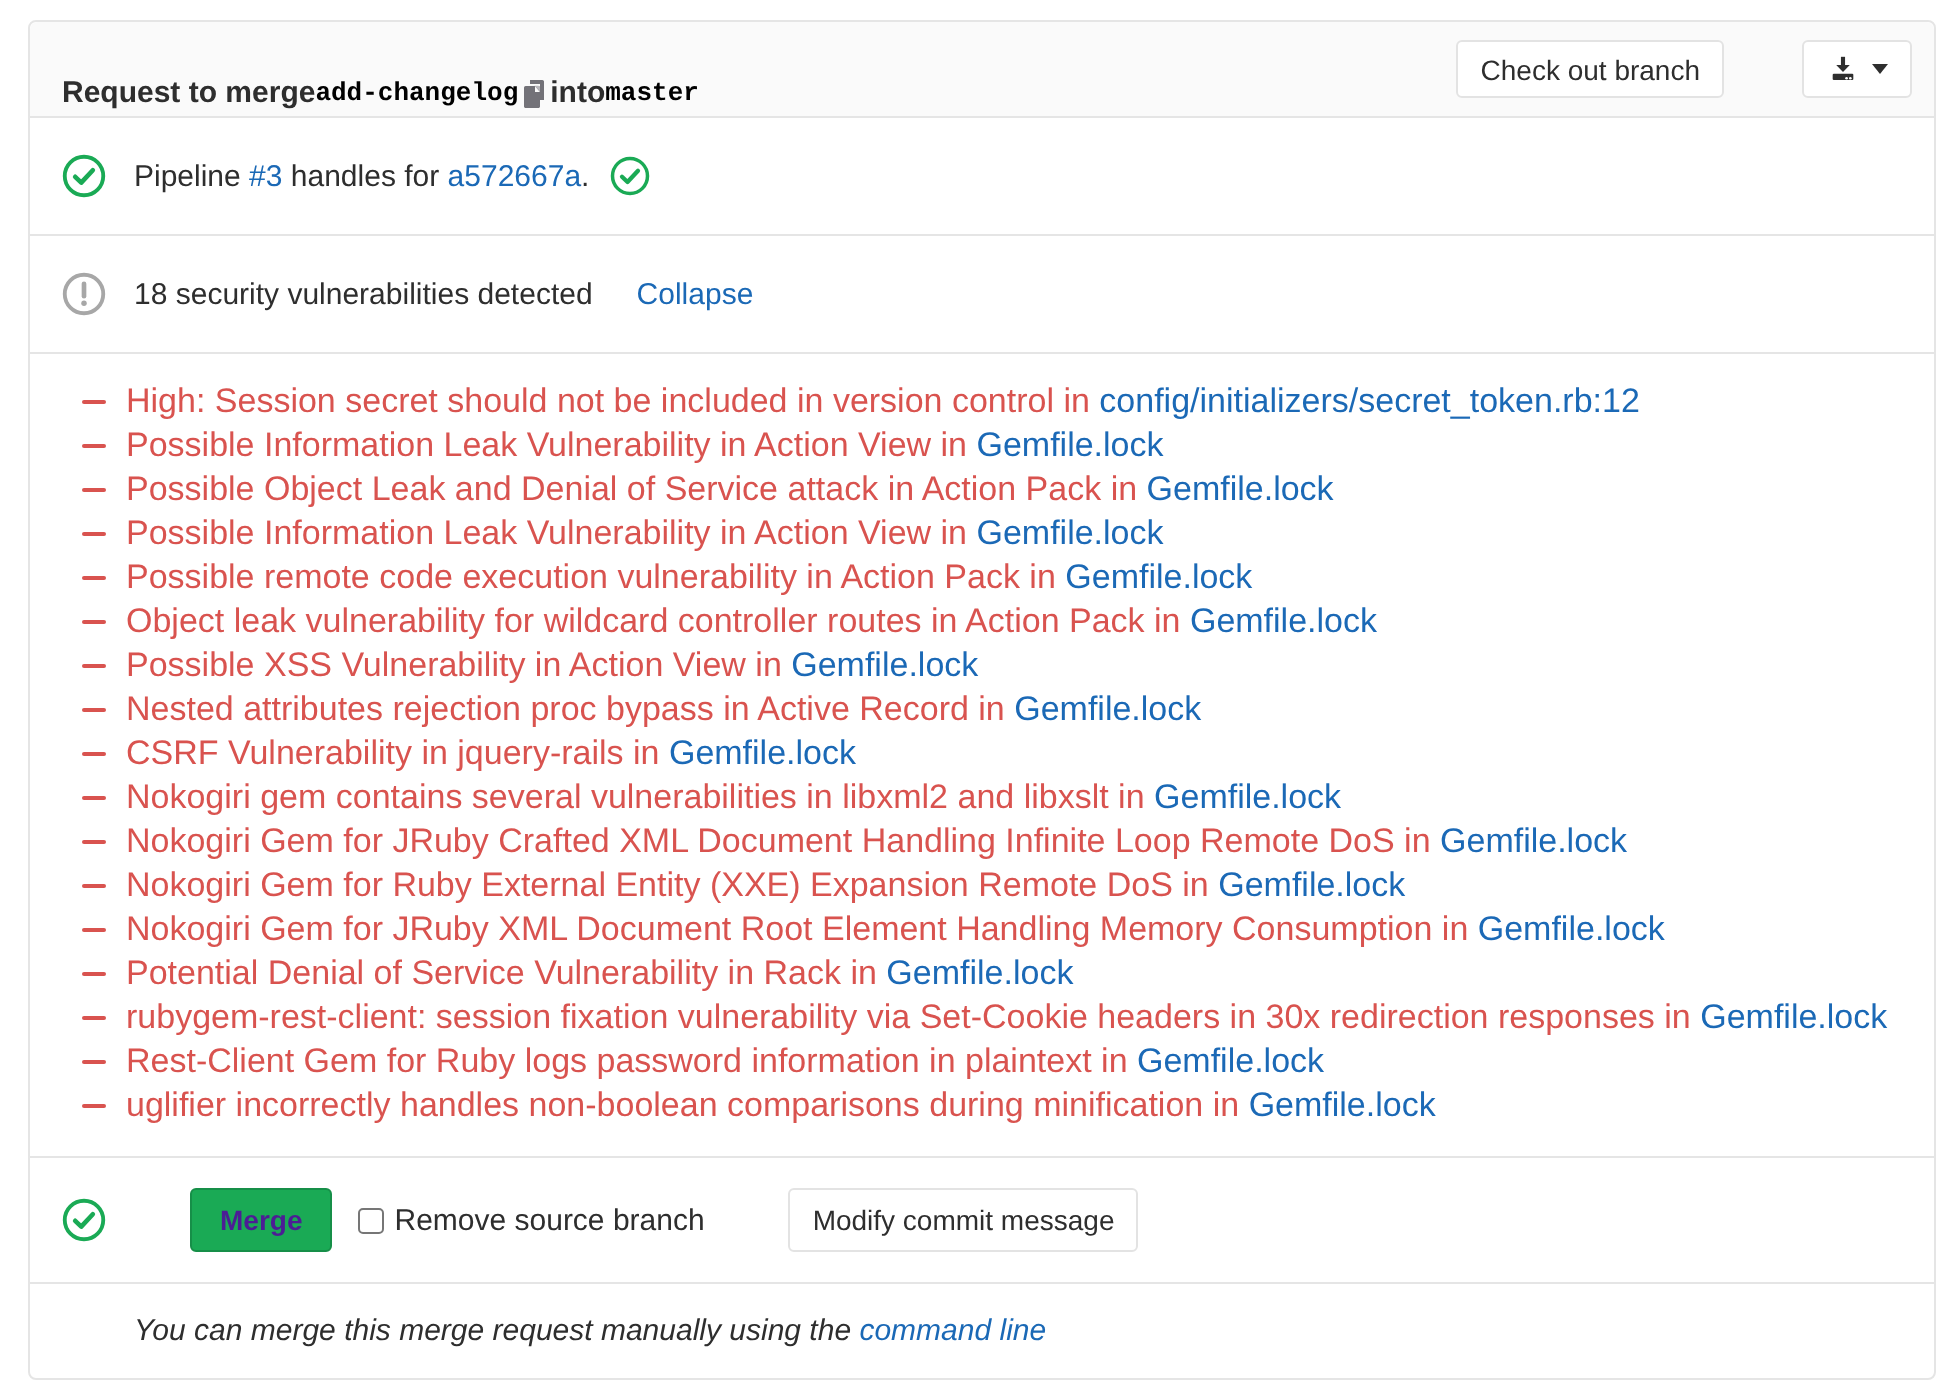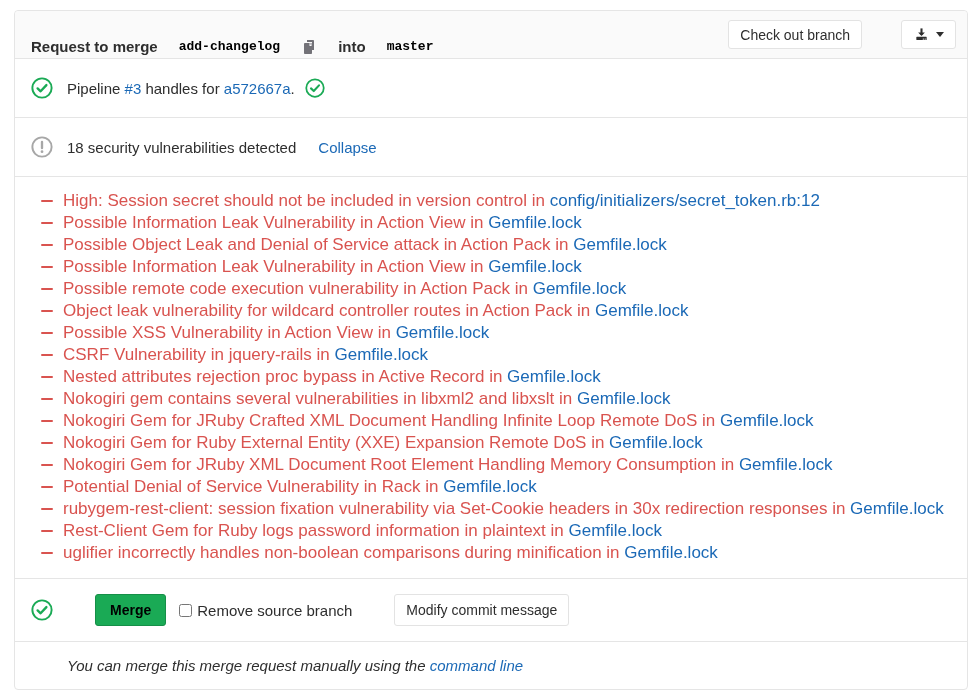--- a/index.html
+++ b/index.html
@@ -23,35 +23,35 @@
   
   .mr-header {
     background: #fafafa;
     border-top-left-radius: 4px;
     border-top-right-radius: 4px;
     height: 48px;
     display: flex;
     align-items: center;
     padding: 0 11px 0 16px;
   }
-  .mr-title { font-size: 15px; font-weight: 700; display: flex; align-items: center; gap: 21px; white-space: nowrap; margin-top: 24px; }
+  .mr-title { font-size: 15px; font-weight: 700; display: flex; align-items: center; gap: 0; white-space: nowrap; margin-top: 24px; }
   .branch-link {
     font-family: "Liberation Mono", "DejaVu Sans Mono", monospace;
     font-weight: 700; font-size: 13px;
     color: #000000; text-decoration: none; cursor: pointer;
   }
   .header-actions { margin-left: auto; display: flex; align-items: center; gap: 9px; }
   .btn {
     display: inline-flex; align-items: center; justify-content: center;
     background: #fff; border: 1px solid #e3e3e3; border-radius: 3px;
     font-size: 14px; color: #2e2e2e; height: 29px; padding: 0 11px;
     cursor: pointer; font-family: inherit; white-space: nowrap; margin-left: 30px;
   }
   .btn-green {
-    background: #1aaa55; border-color: #168f48; color: #000000;
+    background: #1aaa55; border-color: #168f48; color: #4c1d95;
     font-weight: 700; height: 32px; padding: 0 14px; font-size: 14px;
   }
 
   
   .icon-22 { width: 22px; height: 22px; flex: none; }
   .icon-20 { width: 20px; height: 20px; flex: none; }
   .icon-16 { width: 16px; height: 16px; flex: none; }
 
   
   .status-row {
@@ -217,29 +217,29 @@
     <span class="vuln-dash"></span>
     <span>
       <span>Possible XSS Vulnerability in Action View in </span>
       <a>Gemfile.lock</a>
     </span>
   </div>
 
   <div class="vuln-row">
     <span class="vuln-dash"></span>
     <span>
+      <span>Nested attributes rejection proc bypass in Active Record in </span>
+      <a>Gemfile.lock</a>
+    </span>
+  </div>
+
+  <div class="vuln-row">
+    <span class="vuln-dash"></span>
+    <span>
       <span>CSRF Vulnerability in jquery-rails in </span>
-      <a>Gemfile.lock</a>
-    </span>
-  </div>
-
-  <div class="vuln-row">
-    <span class="vuln-dash"></span>
-    <span>
-      <span>Nested attributes rejection proc bypass in Active Record in </span>
       <a>Gemfile.lock</a>
     </span>
   </div>
 
   <div class="vuln-row">
     <span class="vuln-dash"></span>
     <span>
       <span>Nokogiri gem contains several vulnerabilities in libxml2 and libxslt in </span>
       <a>Gemfile.lock</a>
     </span>

